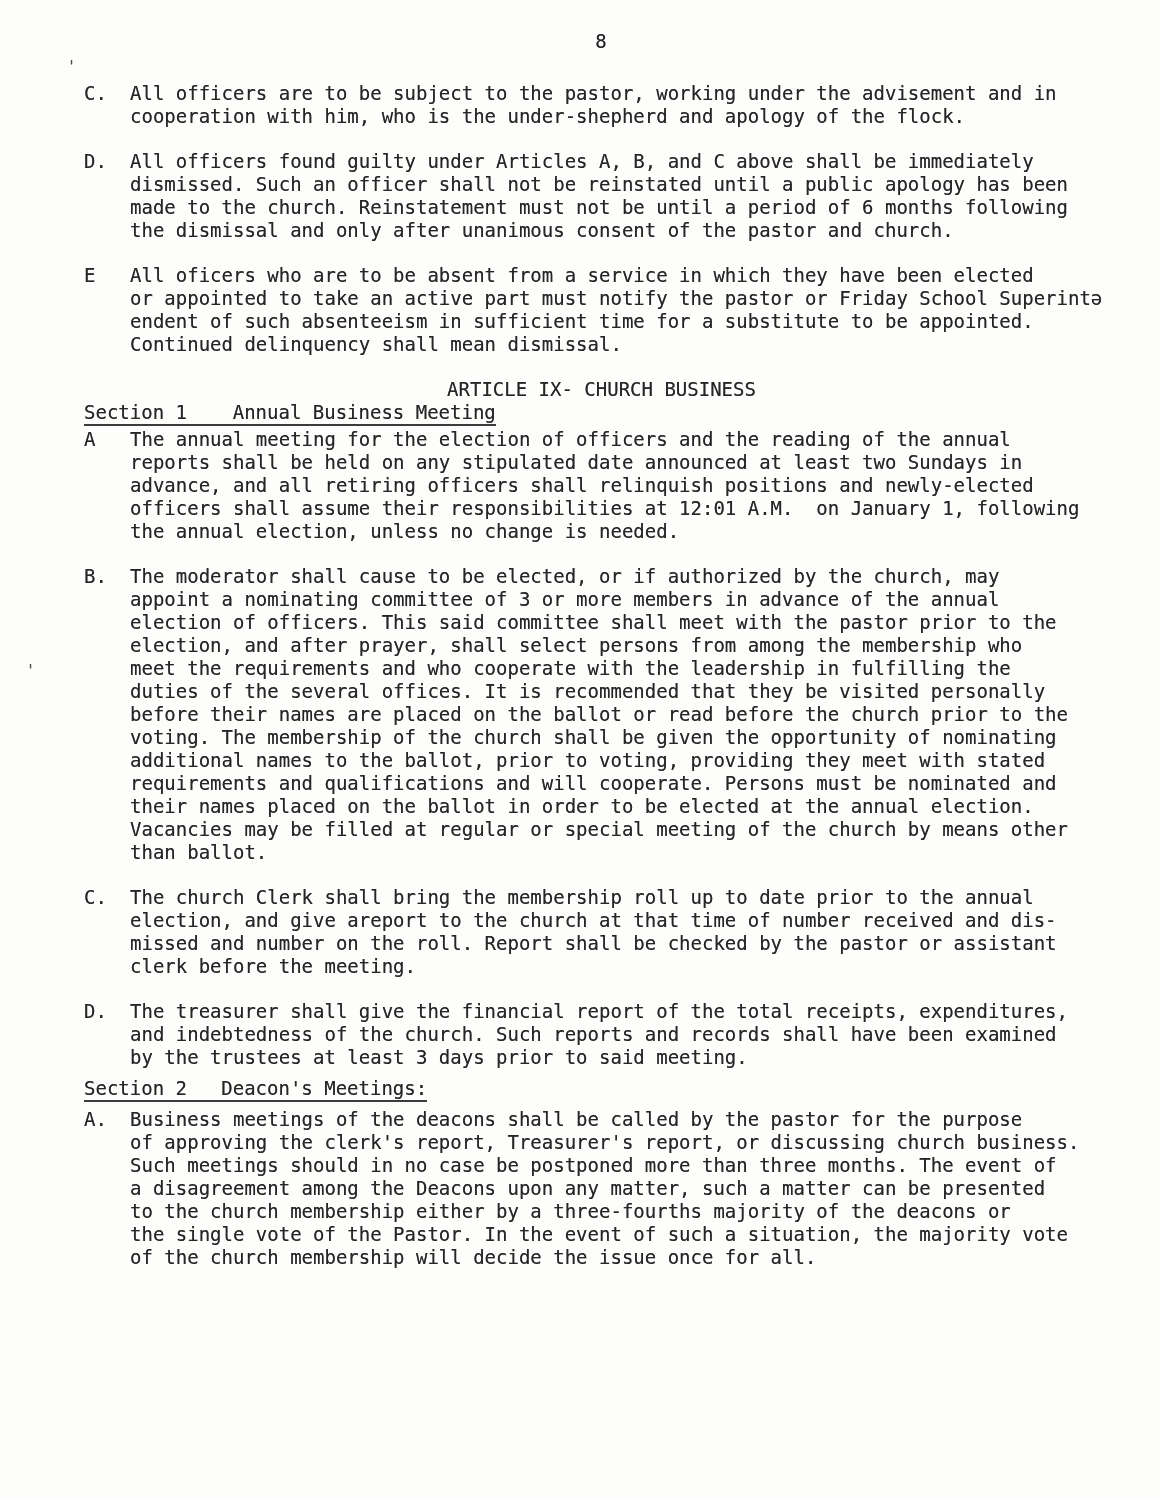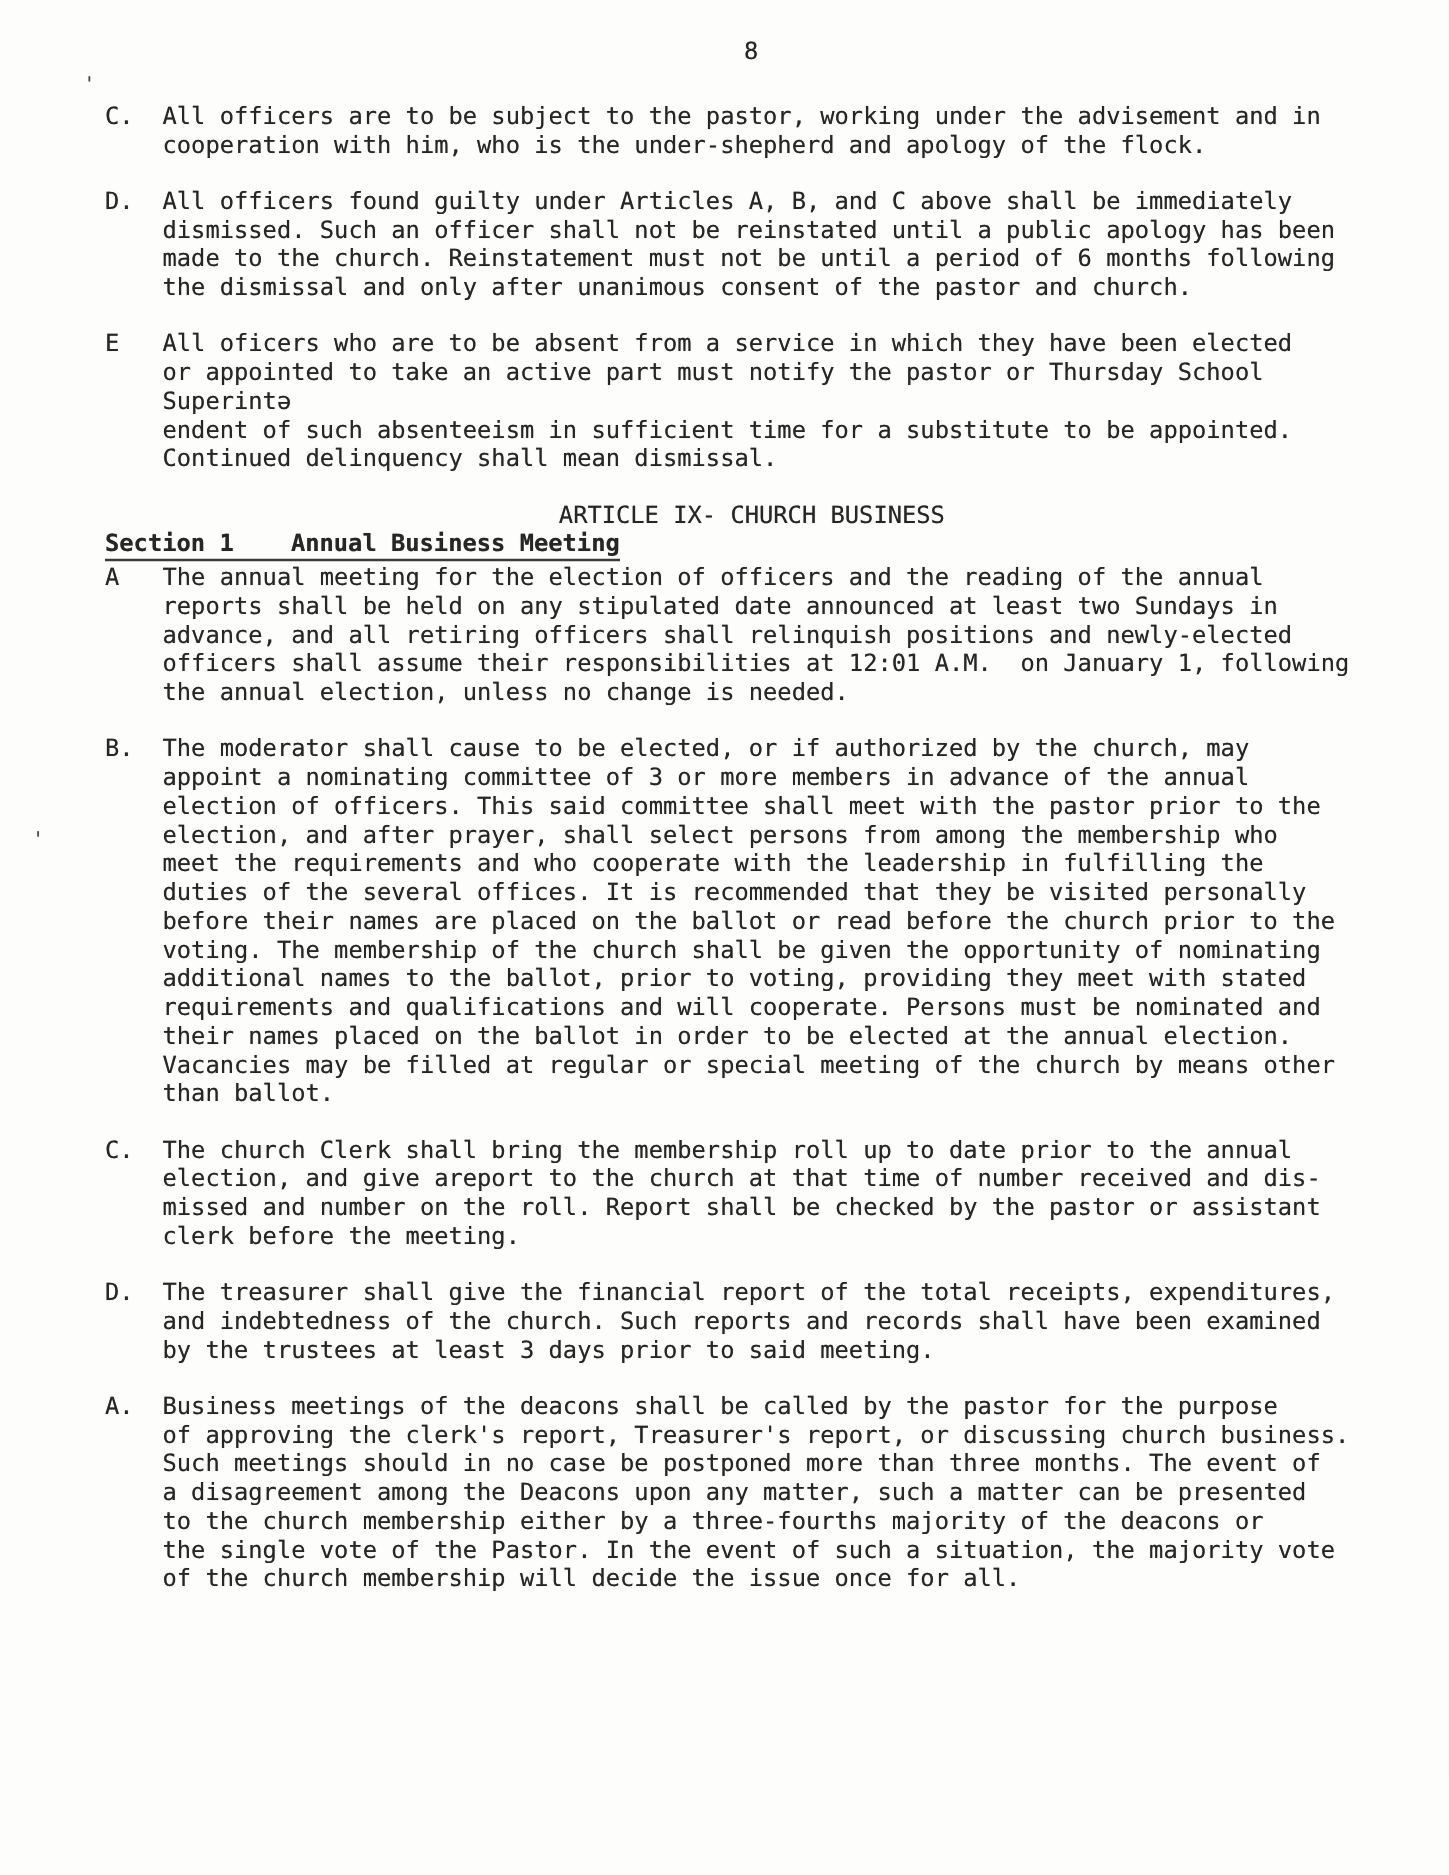--- a/index.html
+++ b/index.html
@@ -34,21 +34,21 @@
   }
   .entry .txt {
     white-space: pre-wrap;
   }
   .article-heading {
     text-align: center;
     margin-bottom: 0;
     white-space: pre-wrap;
     margin-top: 12px;
   }
-  .section-heading { margin: 0; font-weight: bold; }
+  .section-heading { margin: 0; }
   .section-heading .u {
     display: inline-block;
     border-bottom: 2px solid #3c3c3c;
     padding-bottom: 0;
     white-space: pre-wrap;
   }
   .s2-heading { margin-top: -14px; }
   .entry.first-after-heading { margin-top: 2px; }
   .entry.s2-first { margin-top: 6px; }
   .speck {
@@ -80,21 +80,21 @@
     <div class="lbl">D.</div>
     <div class="txt">All officers found guilty under Articles A, B, and C above shall be immediately
 dismissed. Such an officer shall not be reinstated until a public apology has been
 made to the church. Reinstatement must not be until a period of 6 months following
 the dismissal and only after unanimous consent of the pastor and church.</div>
   </div>
 
   <div class="entry">
     <div class="lbl">E</div>
     <div class="txt">All oficers who are to be absent from a service in which they have been elected
-or appointed to take an active part must notify the pastor or Thursday School Superintə
+or appointed to take an active part must notify the pastor or Friday School Superintə
 endent of such absenteeism in sufficient time for a substitute to be appointed.
 Continued delinquency shall mean dismissal.</div>
   </div>
 
   <div class="article-heading">ARTICLE IX- CHURCH BUSINESS</div>
 
   <div class="section-heading">
     <span class="u">Section 1    Annual Business Meeting</span>
   </div>
 
@@ -132,20 +132,23 @@
 clerk before the meeting.</div>
   </div>
 
   <div class="entry">
     <div class="lbl">D.</div>
     <div class="txt">The treasurer shall give the financial report of the total receipts, expenditures,
 and indebtedness of the church. Such reports and records shall have been examined
 by the trustees at least 3 days prior to said meeting.</div>
   </div>
 
+  <div class="section-heading s2-heading">
+    <span class="u">Section 2   Deacon's Meetings:</span>
+  </div>
 
   <div class="entry s2-first">
     <div class="lbl">A.</div>
     <div class="txt">Business meetings of the deacons shall be called by the pastor for the purpose
 of approving the clerk's report, Treasurer's report, or discussing church business.
 Such meetings should in no case be postponed more than three months. The event of
 a disagreement among the Deacons upon any matter, such a matter can be presented
 to the church membership either by a three-fourths majority of the deacons or
 the single vote of the Pastor. In the event of such a situation, the majority vote
 of the church membership will decide the issue once for all.</div>

